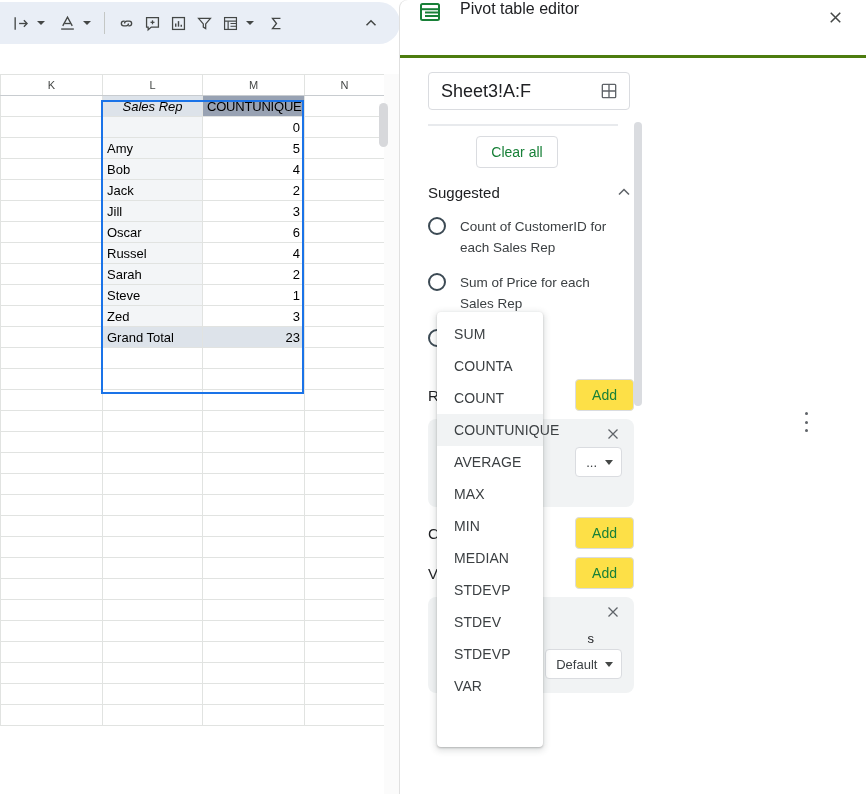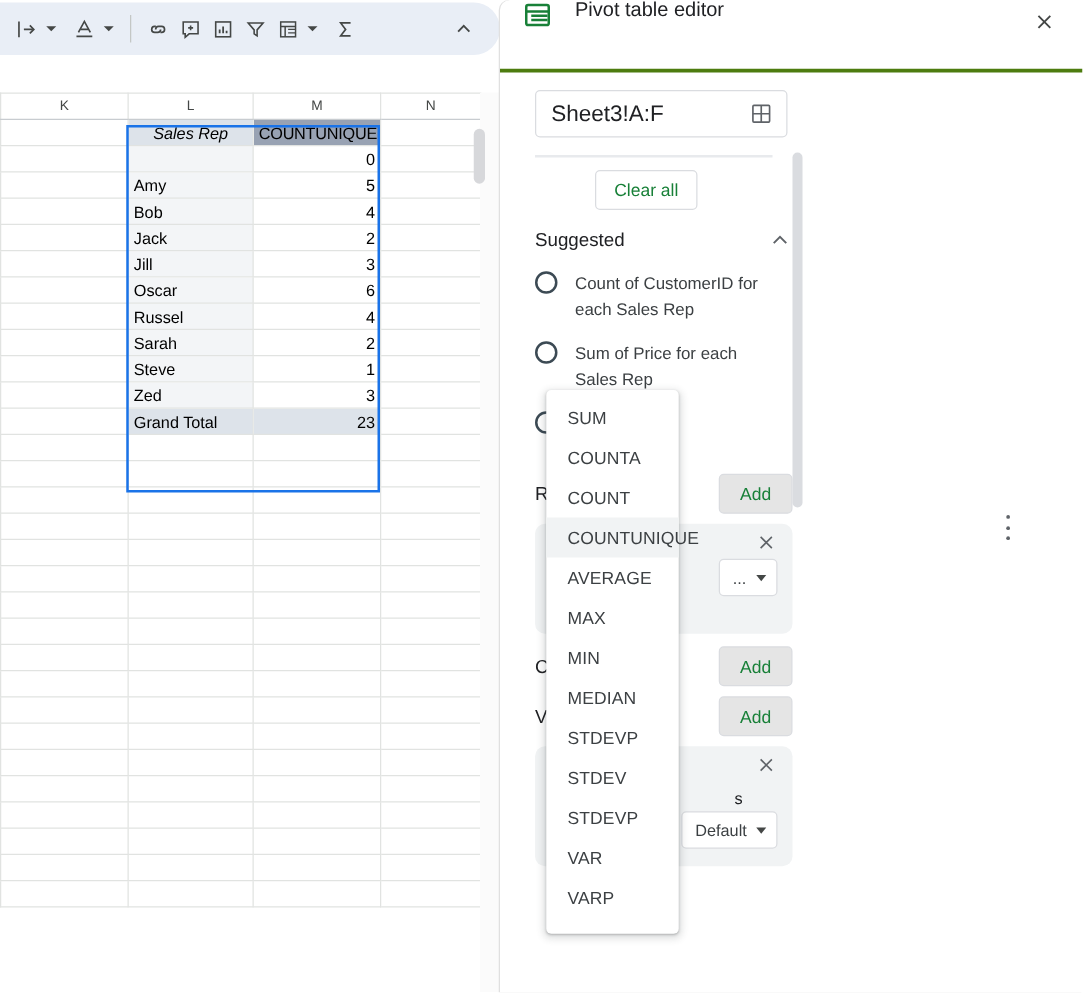--- a/index.html
+++ b/index.html
@@ -167,21 +167,21 @@
   .sug-label {
     margin-left: 14px; font-size: 13.5px; color: #3c4043; line-height: 21px;
     max-width: 150px;
   }
 
   .sect-row {
     display: flex; align-items: center; padding: 0 14px 0 28px; height: 40px;
   }
   .sect-title { flex: 1; font-size: 15px; color: #202124; }
   .add-btn {
-    border: 1px solid #dadce0; border-radius: 4px; background: #e5e5e5;
+    border: 1px solid #dadce0; border-radius: 4px; background: #fde047;
     color: #188038; font-size: 14px; padding: 7px 16px; cursor: pointer;
   }
 
   .field-card {
     margin: 4px 14px 6px 28px; background: #f1f3f4; border-radius: 8px;
     padding: 10px 12px 12px 12px; position: relative;
   }
   .fc-close {
     position: absolute; right: 8px; top: 6px; width: 22px; height: 22px;
     color: #5f6368; cursor: pointer;
@@ -649,16 +649,15 @@
       <div class="menu-item">COUNT</div>
       <div class="menu-item selected">COUNTUNIQUE</div>
       <div class="menu-item">AVERAGE</div>
       <div class="menu-item">MAX</div>
       <div class="menu-item">MIN</div>
       <div class="menu-item">MEDIAN</div>
       <div class="menu-item">STDEVP</div>
       <div class="menu-item">STDEV</div>
       <div class="menu-item">STDEVP</div>
       <div class="menu-item">VAR</div>
-      <div class="menu-item">VARP</div>
     </div>
 
 </div>
 
 </body></html>

